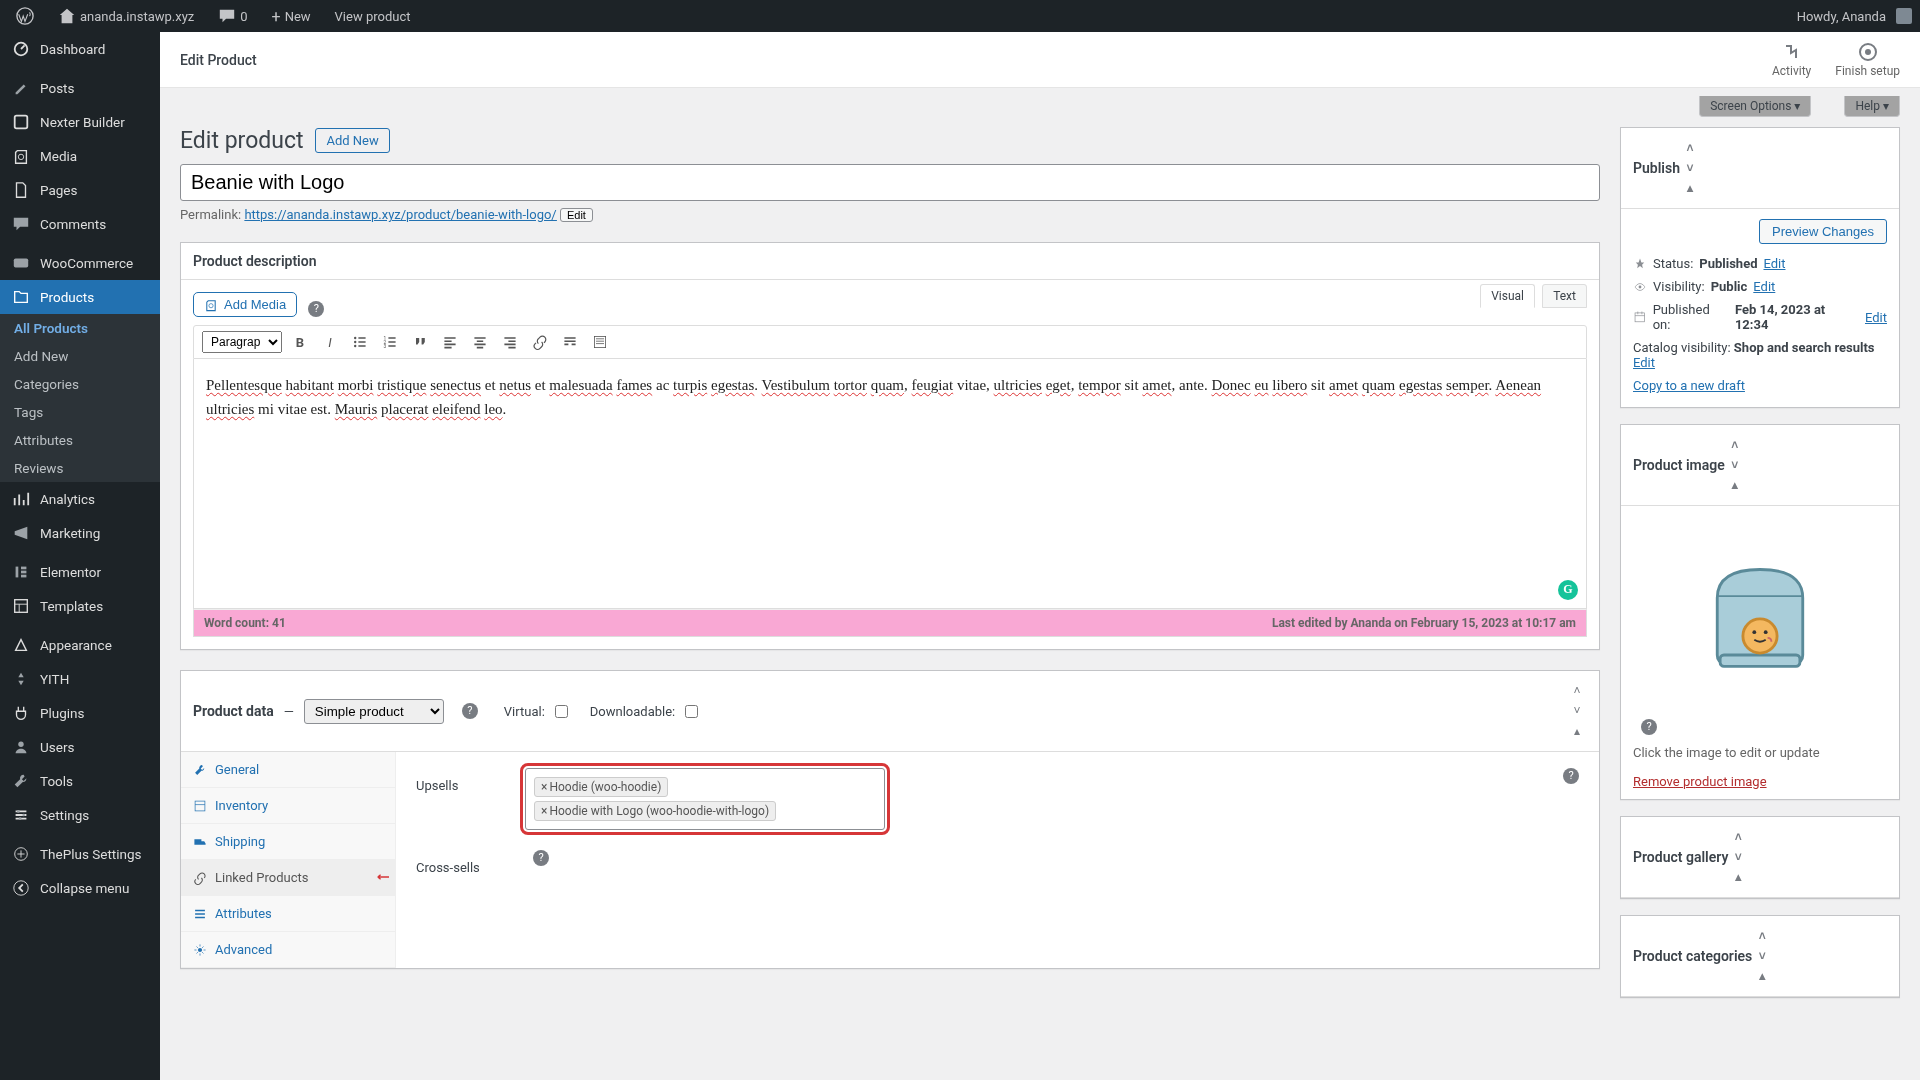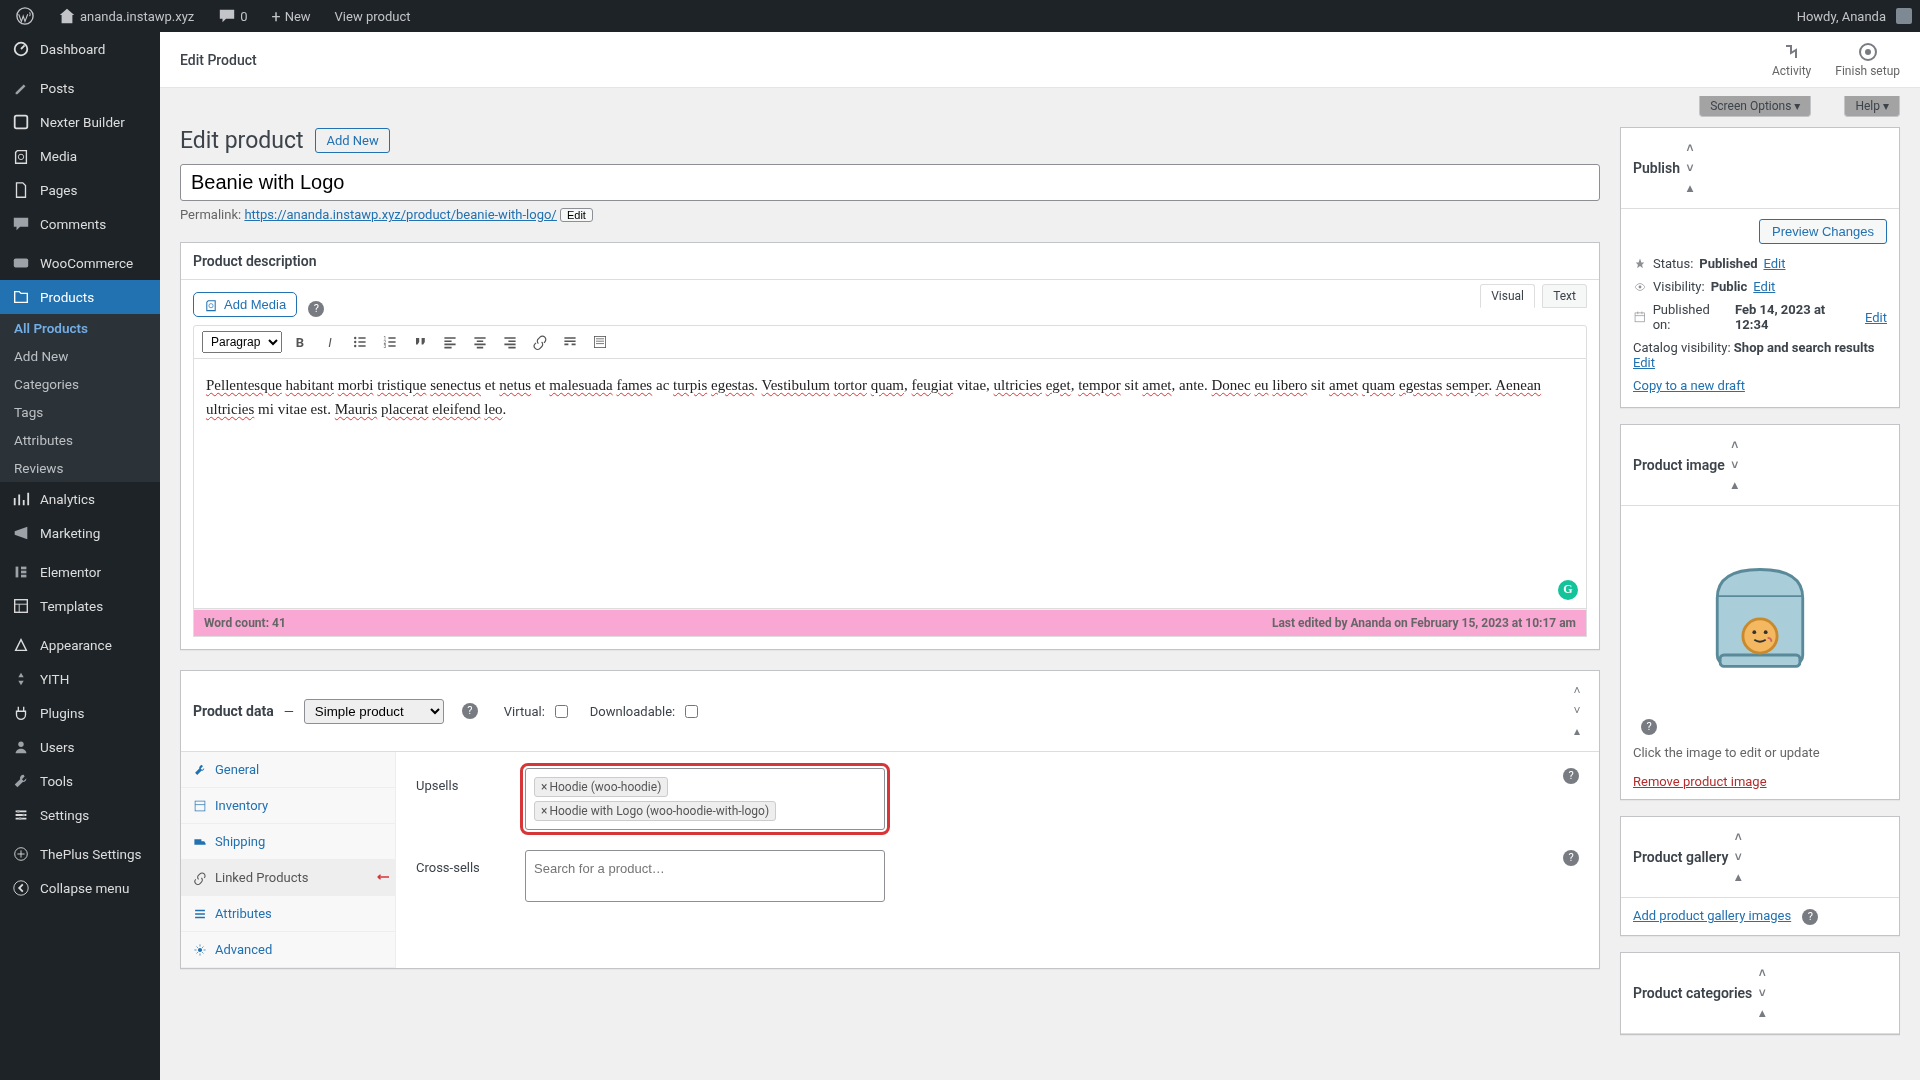--- a/index.html
+++ b/index.html
@@ -477,25 +477,20 @@
               <div class="fld">
                 <div class="tagbox hi-outer">
                   <span class="tag"><span class="x">×</span><span>Hoodie (woo-hoodie)</span></span>
                   <span class="tag"><span class="x">×</span><span>Hoodie with Logo (woo-hoodie-with-logo)</span></span>
                 </div>
               </div>
               <span class="help-dot">?</span>
             </div>
             <div class="form-row">
               <div class="lbl">Cross-sells</div>
-              <div class="fld">
-                <div class="tagbox">
-                  <input type="text" placeholder="Search for a product…" style="">
-                </div>
-              </div>
               <span class="help-dot">?</span>
             </div>
           </div>
         </div>
       </div>
     </div>
 
     <div class="side">
       <div class="sidebox">
         <div class="hdr">
@@ -572,23 +567,20 @@
 
       <div class="sidebox">
         <div class="hdr">
             <span>Product gallery</span>
             <div class="hctl">
               <span>˄</span>
               <span>˅</span>
               <span>▴</span>
             </div>
           </div>
-        <div class="inside2">
-          <a>Add product gallery images</a> <span class="help-dot">?</span>
-        </div>
       </div>
 
       <div class="sidebox">
         <div class="hdr">
             <span>Product categories</span>
             <div class="hctl">
               <span>˄</span>
               <span>˅</span>
               <span>▴</span>
             </div>

